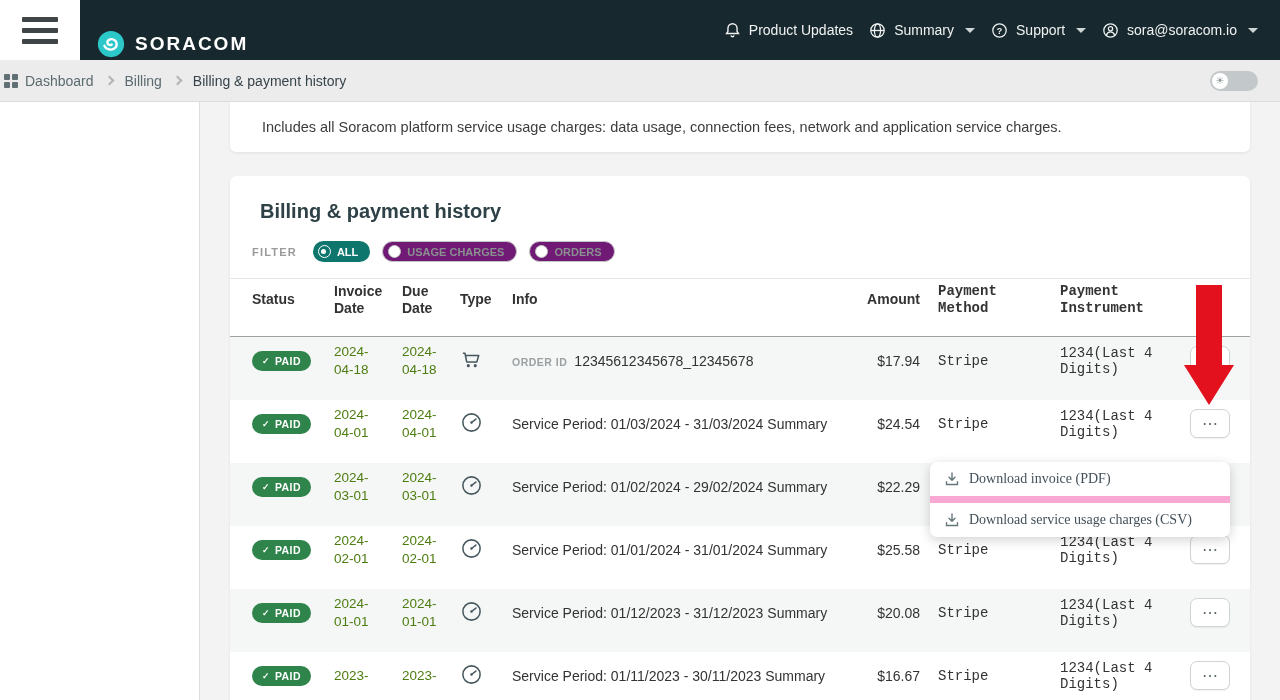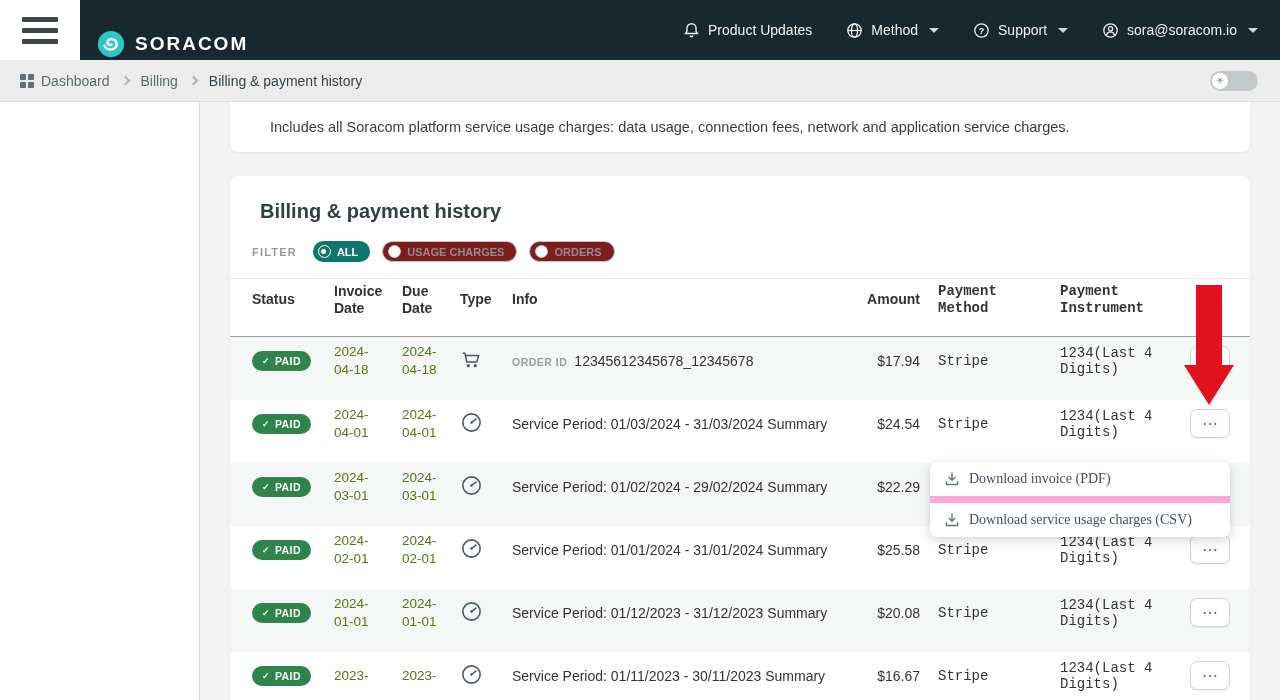--- a/index.html
+++ b/index.html
@@ -4,49 +4,49 @@
 <style>
   * { margin:0; padding:0; box-sizing:border-box; }
   html,body { width:1280px; height:700px; overflow:hidden; font-family:"Liberation Sans", sans-serif; background:#f3f3f3; position:relative; }
 
   
   .topbar { position:absolute; top:0; left:0; width:1280px; height:60px; background:#17282e; display:flex; align-items:center; z-index:20; }
   .hamburger { width:80px; height:60px; background:#fff; border:none; display:flex; flex-direction:column; justify-content:center; align-items:center; gap:6px; cursor:pointer; }
   .hamburger .bar { width:36px; height:5px; background:#3f4447; border-radius:1px; }
   .brand { display:flex; align-items:center; gap:9px; margin-left:16px;margin-top:28px; }
   .brand-text { color:#fff; font-weight:bold; font-size:19px; letter-spacing:2px; }
-  .topbar-right { margin-left:auto; display:flex; align-items:flex-start; gap:34px; margin-right:22px; }
+  .topbar-right { margin-left:auto; display:flex; align-items:flex-start; gap:16px; margin-right:22px; }
   .topbar-item { display:flex; align-items:center; gap:8px; color:#f0f2f2; font-size:14px; cursor:pointer; }
   .caret { width:0; height:0; border-left:5px solid transparent; border-right:5px solid transparent; border-top:5px solid #cfd6d6; margin-left:3px; }
 
   
-  .breadcrumb-bar { position:absolute; top:60px; left:0; width:1280px; height:42px; background:#ececec; border-bottom:1px solid #dcdcdc; display:flex; align-items:center; padding:0 20px; z-index:15; }
+  .breadcrumb-bar { position:absolute; top:60px; left:0; width:1280px; height:42px; background:#ececec; border-bottom:1px solid #dcdcdc; display:flex; align-items:center; padding:0 4px; z-index:15; }
   .crumb { display:flex; align-items:center; gap:7px; font-size:14px; color:#5b6a6f; cursor:pointer; }
   .crumb.current { color:#37434a; cursor:default; }
   .crumb-sep { width:7px; height:7px; border-top:2px solid #b4b4b4; border-right:2px solid #b4b4b4; transform:rotate(45deg); margin:0 12px; }
   .grid-icon { display:grid; grid-template-columns:6px 6px; grid-template-rows:6px 6px; gap:2px; }
   .grid-icon span { background:#607075; border-radius:1px; }
   .mode-toggle { position:absolute; right:22px; top:11px; width:48px; height:20px; background:#c3c8ca; border-radius:10px; cursor:pointer; }
   .mode-knob { position:absolute; left:2px; top:2px; width:16px; height:16px; background:#fff; border-radius:50%; display:flex; align-items:center; justify-content:center; font-size:10px; color:#8d9396; line-height:1; }
 
   
   .sidebar { position:absolute; top:102px; left:0; width:200px; bottom:0; background:#fff; border-right:1px solid #dddddd; }
   .main { position:absolute; top:102px; left:200px; right:0; bottom:0; background:#f3f3f3; padding:0 30px; }
 
   .card { width:1020px; background:#fff; box-shadow:0 1px 3px rgba(0,0,0,0.08); }
-  .intro-card { height:50px; border-radius:0 0 6px 6px; display:flex; align-items:center; padding:0 40px; font-size:14.5px; color:#3c3c3c; }
+  .intro-card { height:50px; border-radius:0 0 6px 6px; display:flex; align-items:center; padding:0 32px; font-size:14.5px; color:#3c3c3c; }
   .billing-card { margin-top:24px; border-radius:6px; min-height:640px; }
   .card-title { padding:24px 30px 12px 30px; font-size:20px; font-weight:bold; color:#2e4147; }
 
   
   .filter-row { display:flex; align-items:center; gap:12px; padding:6px 22px 16px 22px; border-bottom:1px solid #e8e8e8; }
   .filter-label { font-size:11px; font-weight:bold; color:#9a9a9a; letter-spacing:1.2px; margin-right:4px; }
   .pill { height:21px; border-radius:11px; display:inline-flex; align-items:center; gap:6px; padding:0 12px 0 5px; font-size:11px; font-weight:bold; cursor:pointer; }
   .pill.selected { background:#0f766e; color:#fff; }
-  .pill.unselected { background:#7f1d1d; color:#8a8f90; border:1px solid #c3c6c6; }
+  .pill.unselected { background:#701a75; color:#8a8f90; border:1px solid #c3c6c6; }
   .radio { width:13px; height:13px; border-radius:50%; position:relative; flex:0 0 auto; }
   .pill.selected .radio { border:1.5px solid #fff; }
   .pill.selected .radio::after { content:""; position:absolute; left:2.5px; top:2.5px; width:5px; height:5px; border-radius:50%; background:#fff; }
   .pill.unselected .radio { border:1.5px solid #c3c6c6; background:#fff; }
 
   
   .thead, .trow { display:grid; grid-template-columns:82px 68px 58px 52px 1fr 92px 122px 128px 60px; align-items:center; padding:0 20px 16px 22px; }
   .thead { height:58px; border-bottom:1px solid #9aa2a2; font-size:14px; font-weight:bold; color:#333; }
   .thead .hc { line-height:17px; }
   .hc.right, .cell.right { text-align:right; }
@@ -92,21 +92,21 @@
         <path d="M6.5 12.8a1.6 1.6 0 0 0 3 0" fill="none" stroke="#f0f2f2" stroke-width="1.3"></path>
       </svg>
       <span>Product Updates</span>
     </div>
     <div class="topbar-item">
       <svg width="17" height="17" viewBox="0 0 16 16">
         <circle cx="8" cy="8" r="6.3" fill="none" stroke="#f0f2f2" stroke-width="1.2"></circle>
         <ellipse cx="8" cy="8" rx="2.9" ry="6.3" fill="none" stroke="#f0f2f2" stroke-width="1.2"></ellipse>
         <line x1="1.7" y1="8" x2="14.3" y2="8" stroke="#f0f2f2" stroke-width="1.2"></line>
       </svg>
-      <span>Method</span>
+      <span>Summary</span>
       <span class="caret"></span>
     </div>
     <div class="topbar-item">
       <svg width="17" height="17" viewBox="0 0 16 16">
         <circle cx="8" cy="8" r="6.3" fill="none" stroke="#f0f2f2" stroke-width="1.2"></circle>
         <text x="8" y="11" text-anchor="middle" font-size="8.5" font-weight="bold" fill="#f0f2f2" font-family="Liberation Sans, sans-serif">?</text>
       </svg>
       <span>Support</span>
       <span class="caret"></span>
     </div>

